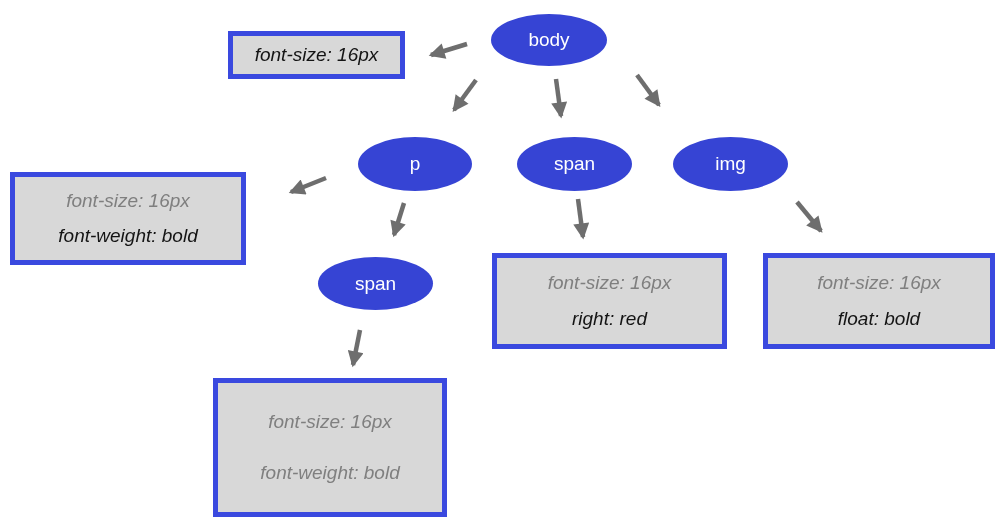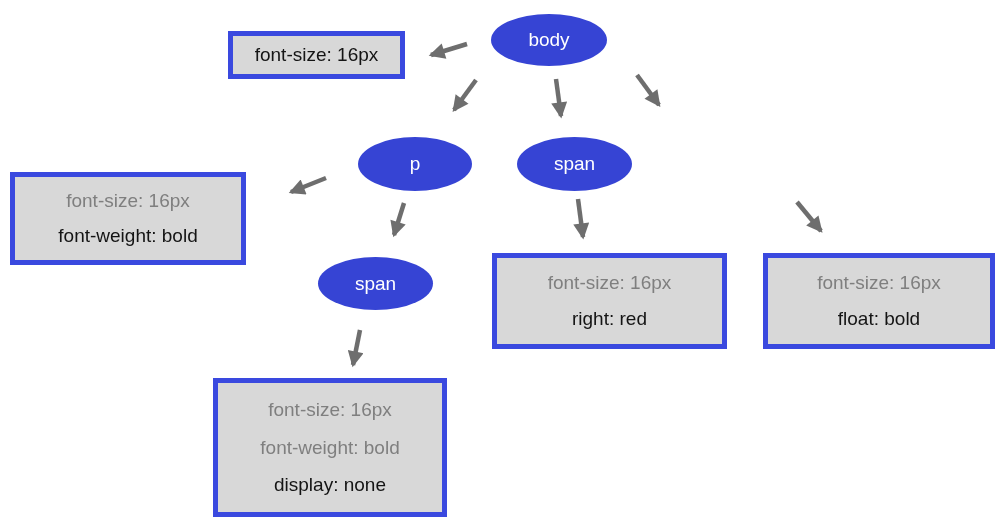--- a/index.html
+++ b/index.html
@@ -27,21 +27,21 @@
     background: #d8d8d8;
     border: 5px solid #3a49df;
     box-sizing: border-box;
     display: flex;
     flex-direction: column;
     justify-content: space-evenly;
     align-items: center;
     font-size: 19px;
     z-index: 2;
   }
-  .stylebox .line { white-space: nowrap; }
+  .stylebox .line { white-space: nowrap; font-style: italic; }
   .stylebox .inherited { color: #7f7f7f; }
   .stylebox .declared { color: #141414; }
   .arrows {
     position: absolute;
     left: 0; top: 0;
     width: 1007px; height: 528px;
     z-index: 1;
   }
   
   #node-body  { left: 491px; top:  14px; width: 116px; height: 52px; }
@@ -76,20 +76,21 @@
       <line x1="404" y1="203" x2="394" y2="235" marker-end="url(#ah)"></line>
       <line x1="578" y1="199" x2="583" y2="237" marker-end="url(#ah)"></line>
       <line x1="797" y1="202" x2="821" y2="231" marker-end="url(#ah)"></line>
       <line x1="360" y1="330" x2="353" y2="365" marker-end="url(#ah)"></line>
     </g>
   </svg>
 
   <div class="node" id="node-body">body</div>
   <div class="node" id="node-p">p</div>
   <div class="node" id="node-span">span</div>
+  <div class="node" id="node-img">img</div>
   <div class="node" id="node-span2">span</div>
 
   <div class="stylebox" id="box-body">
     <div class="line declared">font-size: 16px</div>
   </div>
 
   <div class="stylebox" id="box-p">
     <div class="line inherited">font-size: 16px</div>
     <div class="line declared">font-weight: bold</div>
   </div>
@@ -100,16 +101,15 @@
   </div>
 
   <div class="stylebox" id="box-img">
     <div class="line inherited">font-size: 16px</div>
     <div class="line declared">float: bold</div>
   </div>
 
   <div class="stylebox" id="box-span2">
     <div class="line inherited">font-size: 16px</div>
     <div class="line inherited">font-weight: bold</div>
-    <div class="line declared">display: none</div>
   </div>
 
 </div>
 
 </body></html>

